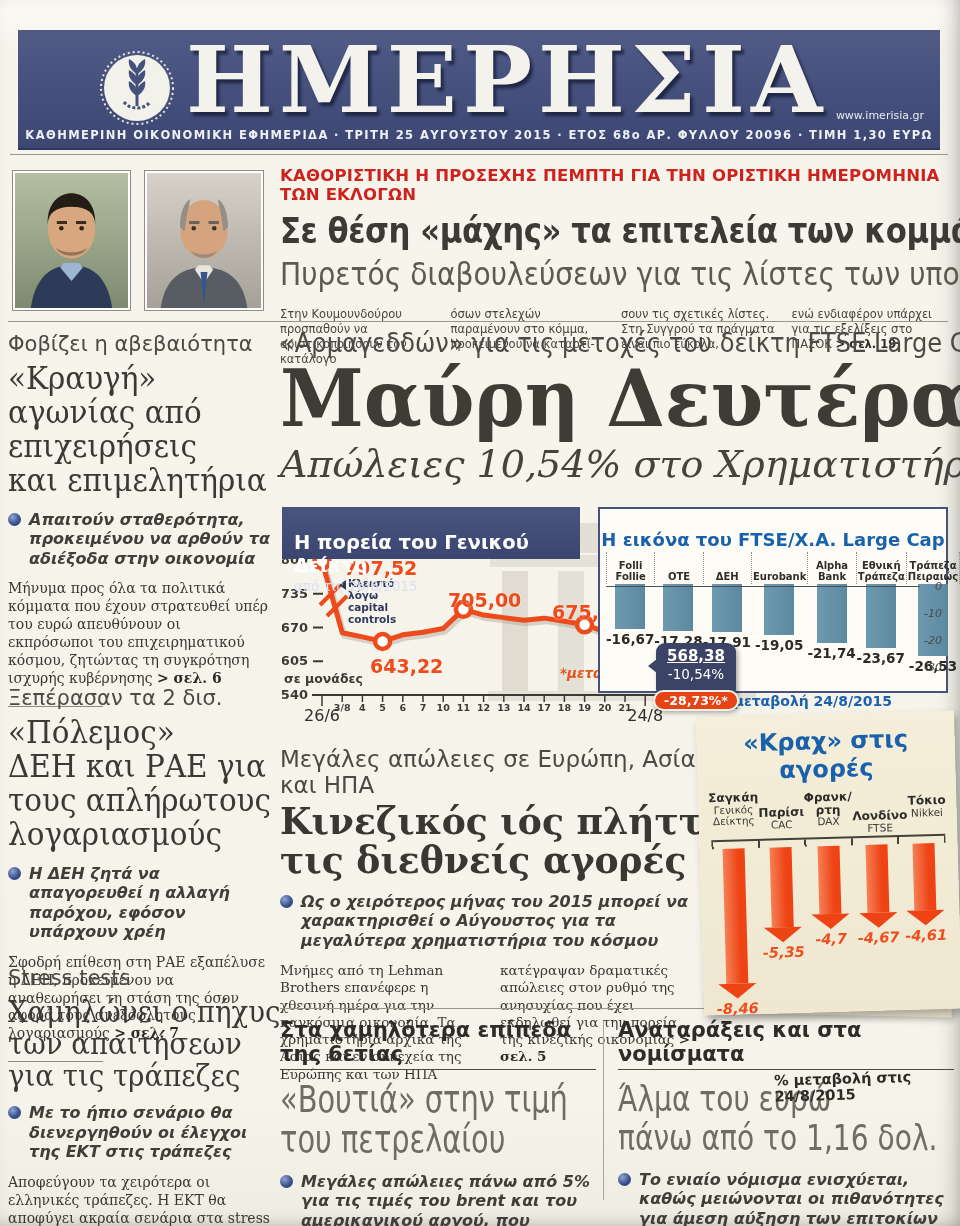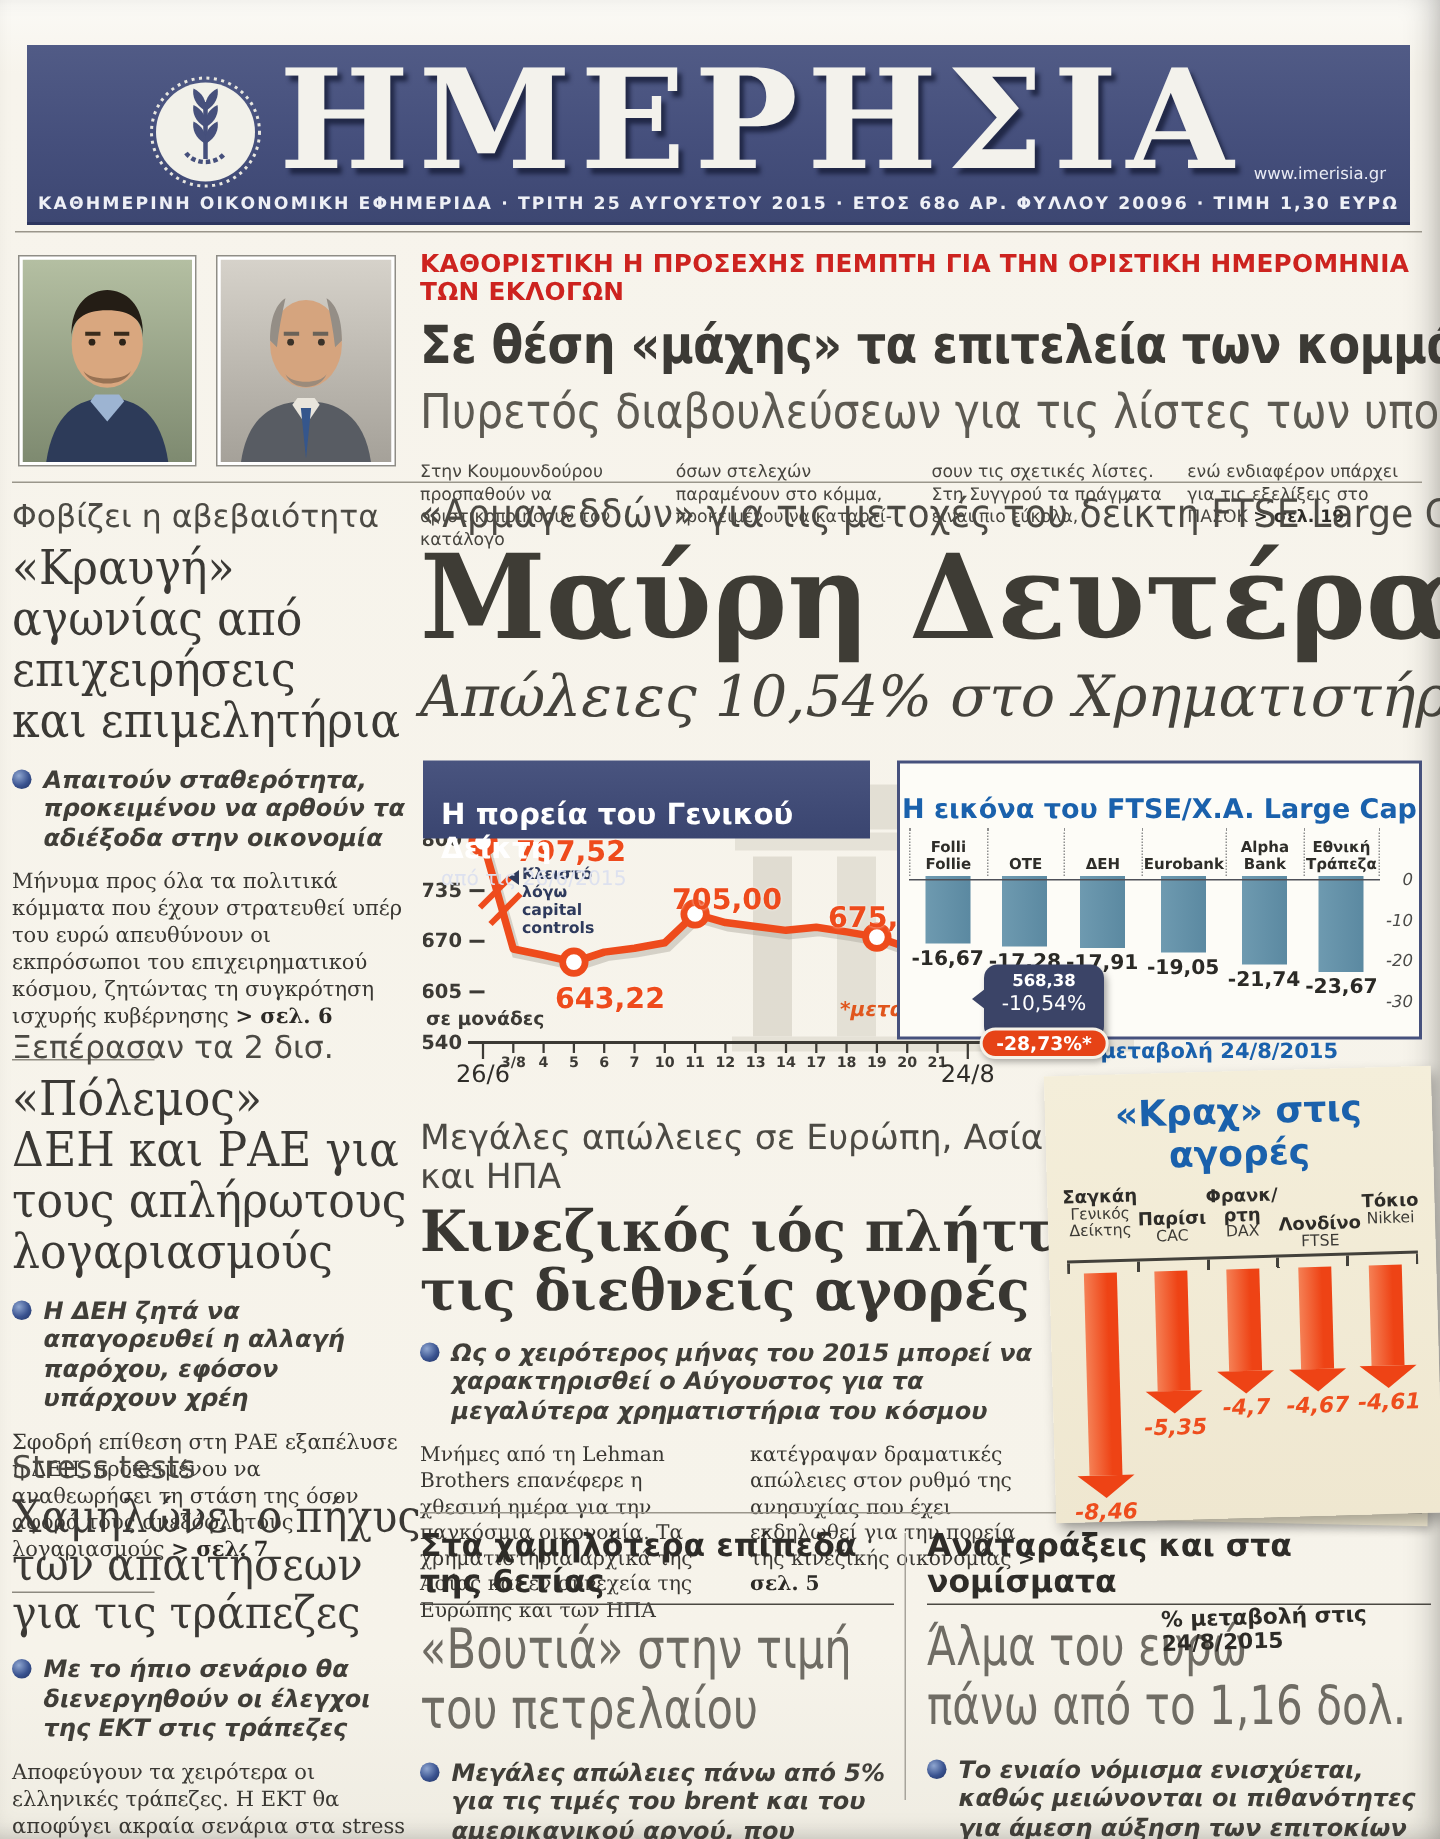--- a/index.html
+++ b/index.html
@@ -68,21 +68,21 @@
   #line-svg{left:0;top:0;z-index:1;}
   .lc-note{left:278px;top:160px;color:#e0561d;font-weight:bold;font-style:italic;font-size:13.5px;z-index:2;}
   .lc-ann{left:66px;top:72px;width:62px;font-size:10.5px;font-weight:bold;color:#2e3a5c;line-height:1.15;z-index:2;}
   .lc-ann:before{content:"";position:absolute;left:-9px;top:3px;border-top:5px solid transparent;
     border-bottom:5px solid transparent;border-right:7px solid #2e3a5c;}
   .pt-label{position:absolute;color:#ee4b1c;font-weight:bold;font-size:19px;z-index:2;text-shadow:0 0 2px rgba(255,255,255,.8);}
   .callout{left:374px;top:138px;width:76px;background:#3b4467;border-radius:9px;text-align:center;
     padding:4px 2px 16px;z-index:5;box-shadow:2px 3px 5px rgba(0,0,0,.35);}
   .callout:before{content:"";position:absolute;left:-8px;top:16px;border-top:7px solid transparent;
     border-bottom:7px solid transparent;border-right:9px solid #3b4467;}
-  .co-val{color:#fff;font-weight:bold;font-size:11px;}
+  .co-val{color:#fff;font-weight:bold;font-size:15px;text-decoration:underline;}
   .co-day{color:#fff;font-size:13.5px;margin-top:1px;}
   .co-pill{position:absolute;left:50%;transform:translateX(-50%);bottom:-13px;background:#e64316;
     border:2.5px solid #f5f2e8;border-radius:999px;padding:1px 9px;color:#fff;font-weight:bold;
     font-size:12.5px;white-space:nowrap;box-shadow:1px 2px 4px rgba(0,0,0,.3);}
 
   
   .ftse{left:316px;top:2px;width:350px;height:186px;background:#fdfcf7;border:2px solid #46517d;
     box-sizing:border-box;z-index:4;}
   .ftse-title{text-align:center;color:#1a61ac;font-weight:bold;font-size:18px;margin-top:20px;}
   .ftse-area{position:relative;margin:2px 26px 0 6px;height:150px;}
@@ -371,20 +371,25 @@
             <div class="fcol">
               <div class="flabel">Alpha Bank</div>
               <div class="fbar" style="height: 59px;"></div>
               <div class="fval">-21,74</div>
             </div>
             <div class="fcol">
               <div class="flabel">Εθνική Τράπεζα</div>
               <div class="fbar" style="height: 64px;"></div>
               <div class="fval">-23,67</div>
             </div>
+            <div class="fcol">
+              <div class="flabel">Τράπεζα Πειραιώς</div>
+              <div class="fbar" style="height: 72px;"></div>
+              <div class="fval">-26,53</div>
+            </div>
           </div>
         <div id="ftse-axis">
             <div class="fax" style="top: 28px;">0</div>
             <div class="fax" style="top: 55px;">-10</div>
             <div class="fax" style="top: 82px;">-20</div>
             <div class="fax" style="top: 109px;">-30</div>
           </div>
         <div class="ftse-cap">% μεταβολή 24/8/2015</div>
         <div class="ftse-ref">&gt; σελ. 4</div>
       </div>

